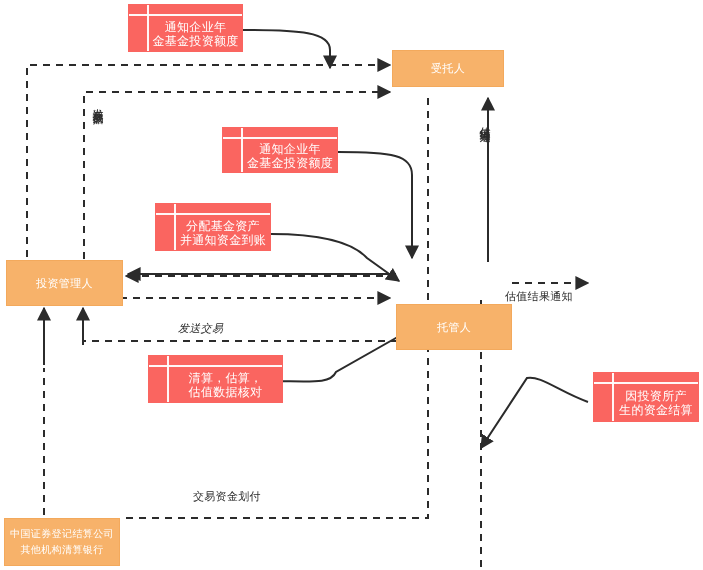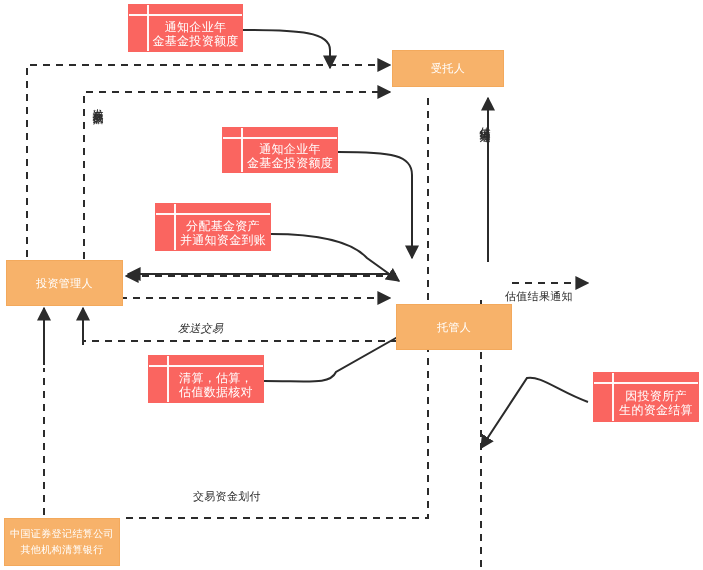--- a/index.html
+++ b/index.html
@@ -193,21 +193,21 @@
 
   <div class="note" style="left:155px; top:203px; width:116px; height:48px;">
     <div class="note-bar-h"></div>
     <div class="note-bar-v"></div>
     <div class="note-text" style="flex-direction:column;">
       <span>分配基金资产</span>
       <span>并通知资金到账</span>
     </div>
   </div>
 
-  <div class="note" style="left:148px; top:355px; width:116px; height:48px;">
+  <div class="note" style="left:148px; top:355px; width:135px; height:48px;">
     <div class="note-bar-h"></div>
     <div class="note-bar-v"></div>
     <div class="note-text" style="flex-direction:column;">
       <span>清算，估算，</span>
       <span>估值数据核对</span>
     </div>
   </div>
 
   <div class="note" style="left:593px; top:372px; width:106px; height:50px;padding-left:27px;">
     <div class="note-bar-h"></div>

